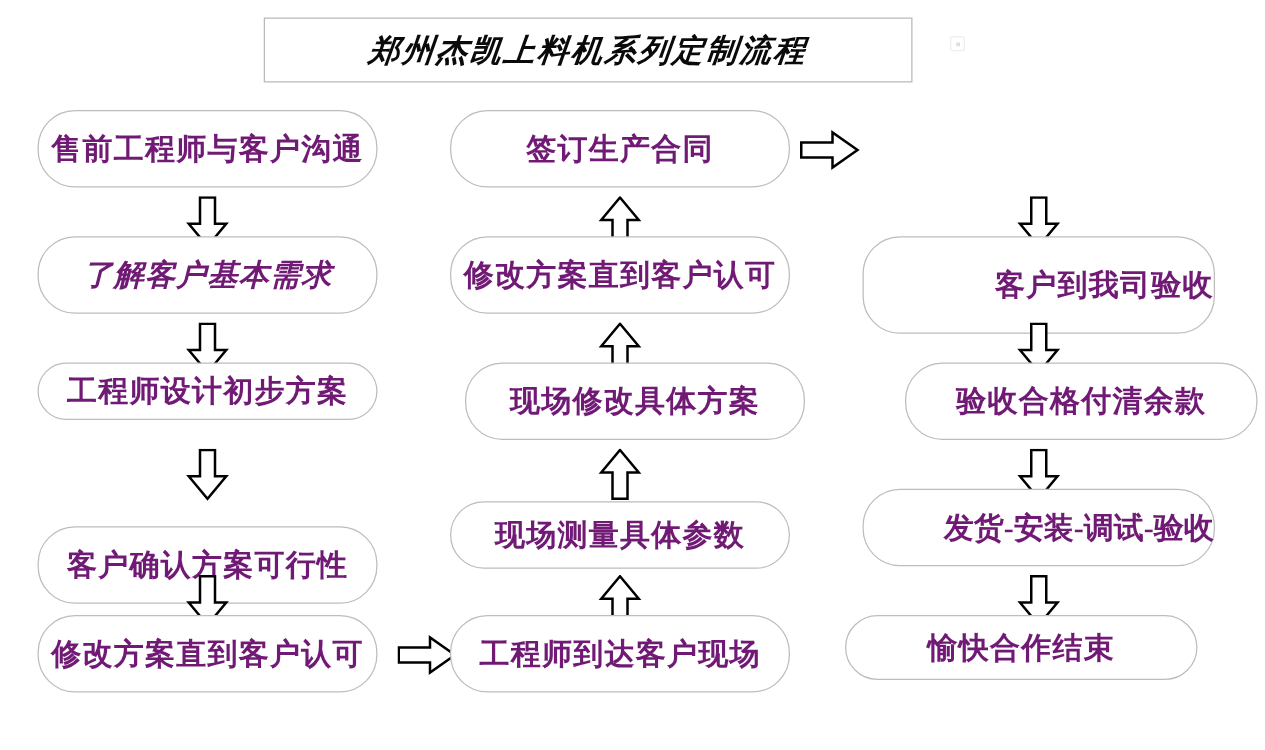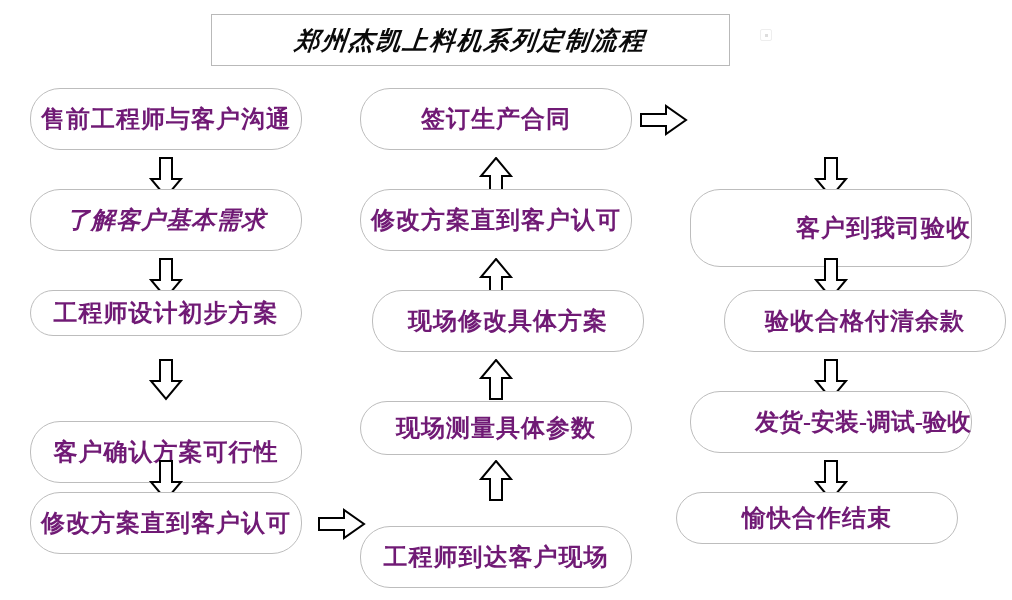--- a/index.html
+++ b/index.html
@@ -186,21 +186,21 @@
   <div class="node" style="left:360px; top:401px; width:272px; height:54px;">
     <span class="node-label">现场测量具体参数</span>
   </div>
 
   <div class="arrow" style="left:478px; top:460px;">
     <svg width="36" height="42" viewBox="0 0 36 42">
       <polygon points="18,1 33,19 24,19 24,40 12,40 12,19 3,19" fill="#ffffff" stroke="#000000" stroke-width="2"></polygon>
     </svg>
   </div>
 
-  <div class="node" style="left:360px; top:492px; width:272px; height:62px;margin-top:34px;">
+  <div class="node" style="left:360px; top:492px; width:272px; height:62px;">
     <span class="node-label">工程师到达客户现场</span>
   </div>
 
   <div class="arrow" style="left:640px; top:104px;">
     <svg width="48" height="32" viewBox="0 0 48 32">
       <polygon points="1,10 26,10 26,2 46,16 26,30 26,22 1,22" fill="#ffffff" stroke="#000000" stroke-width="2"></polygon>
     </svg>
   </div>
 
 

